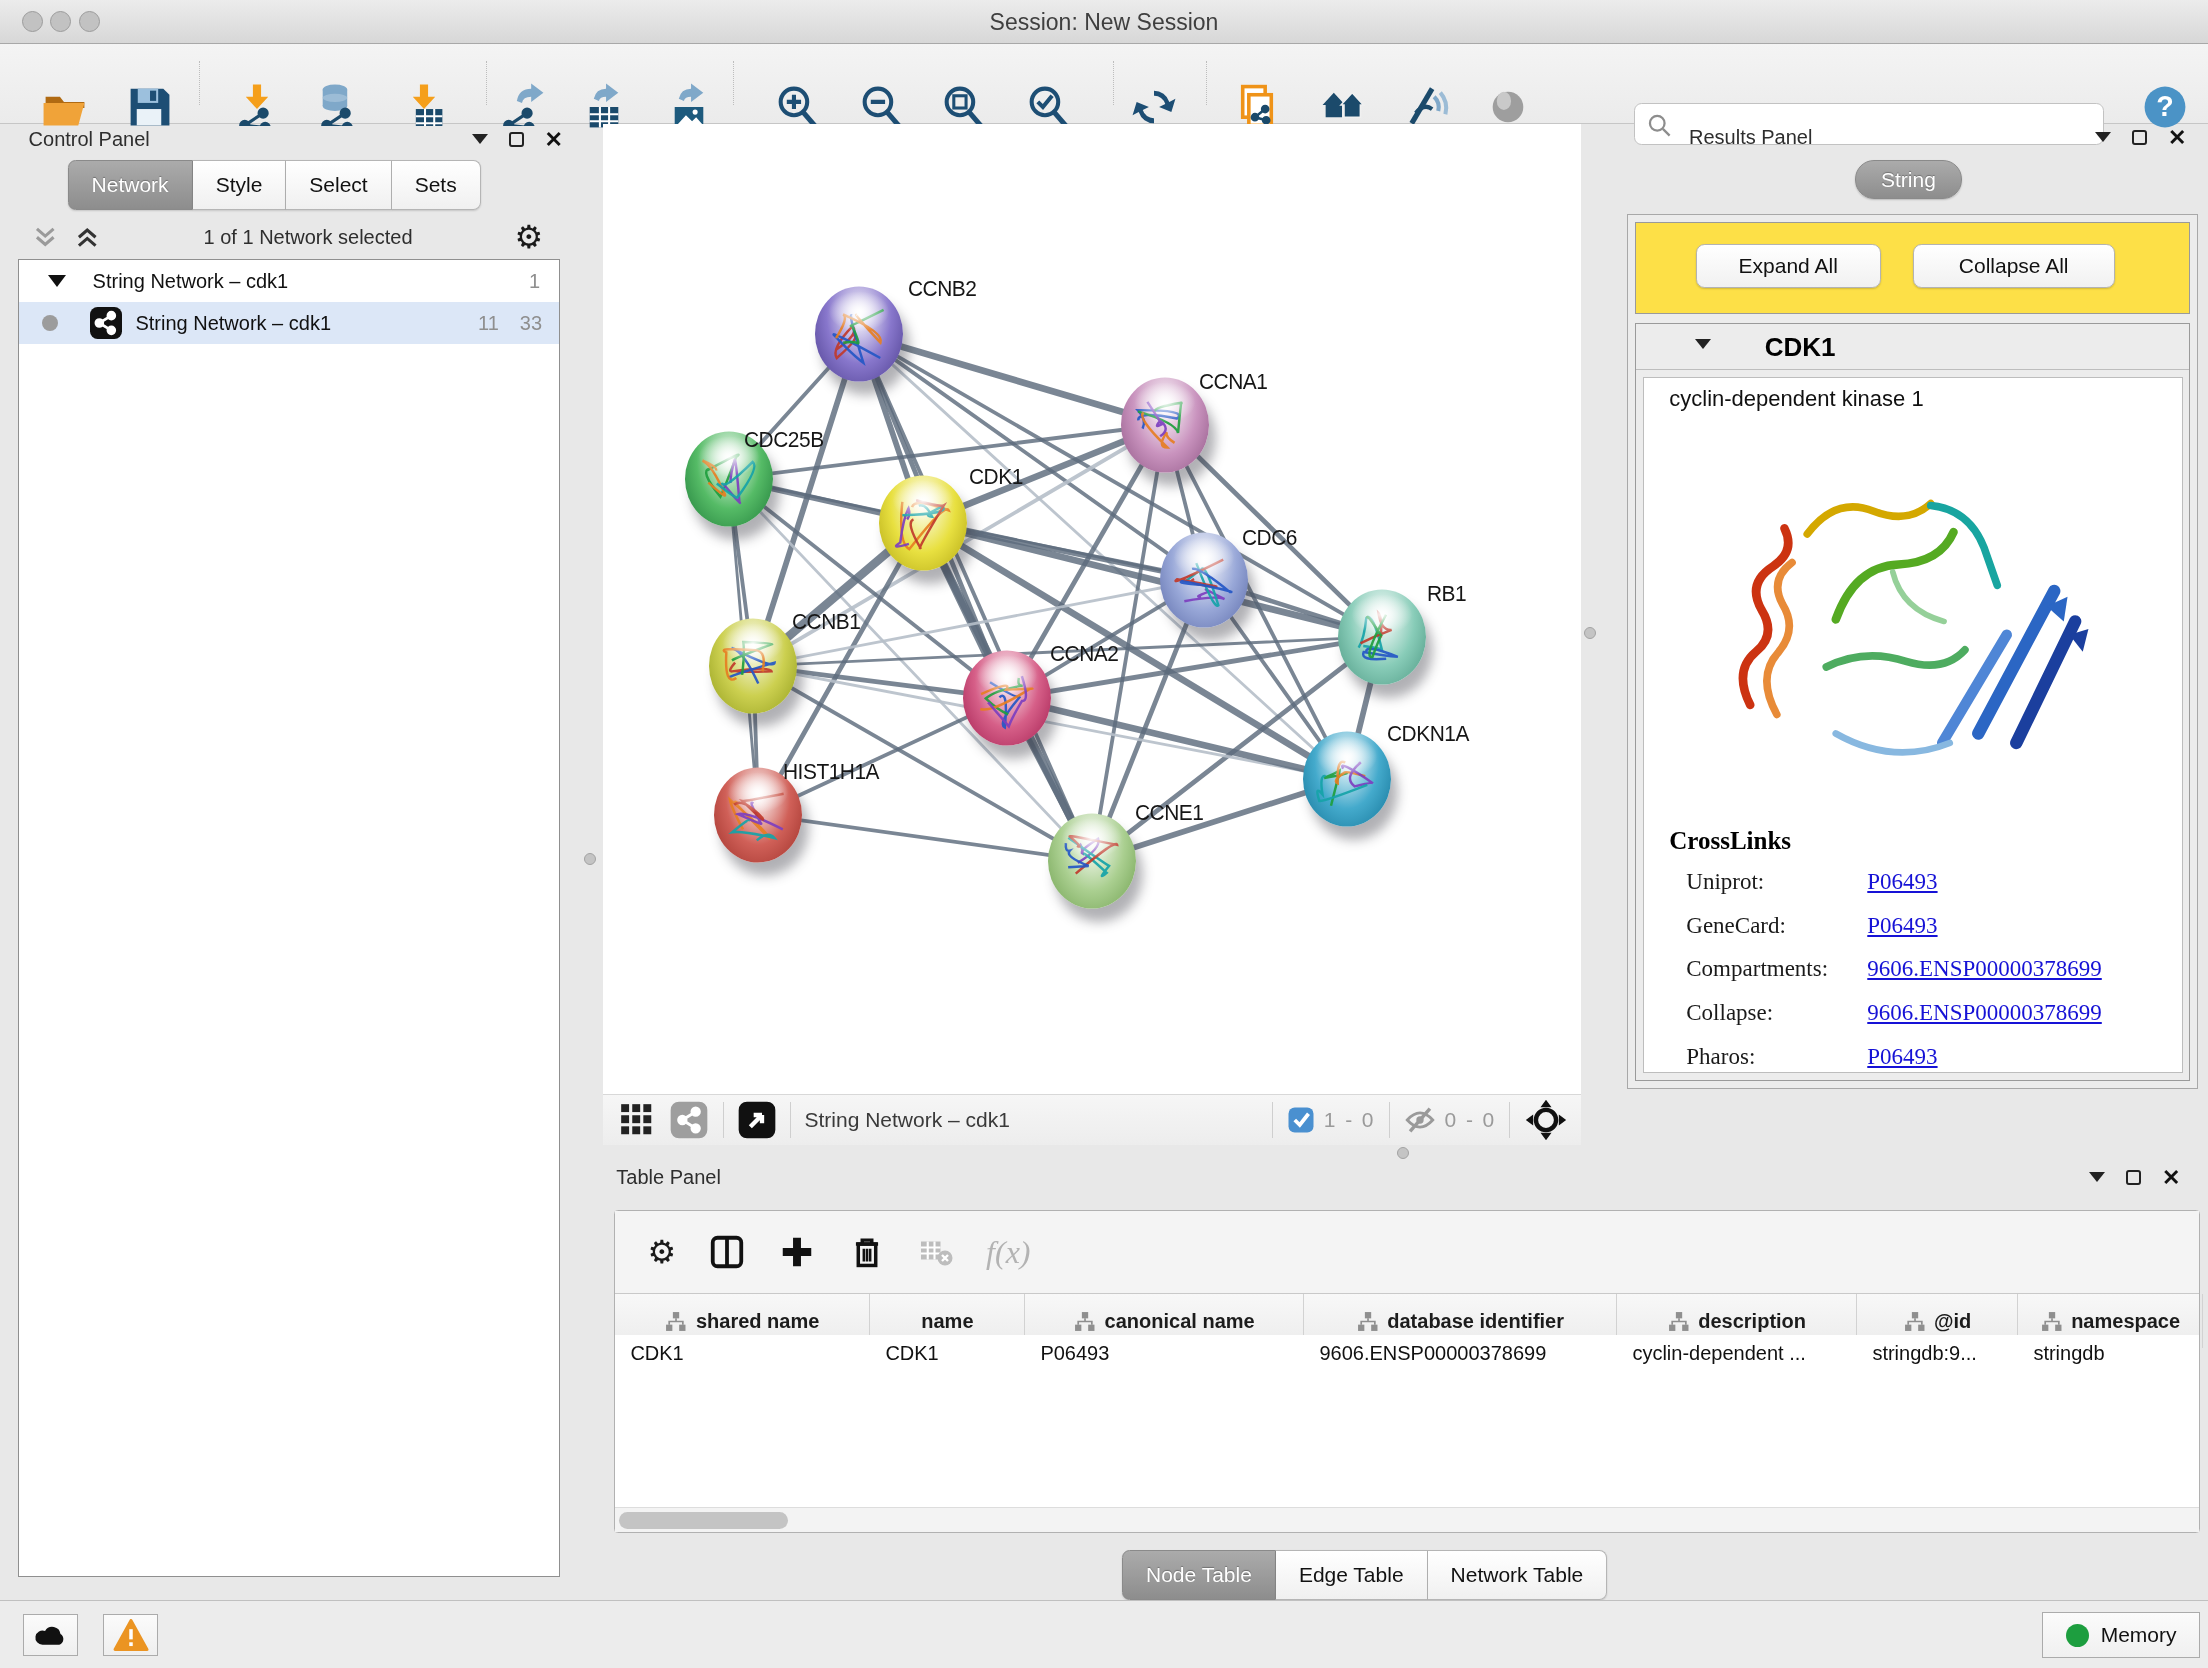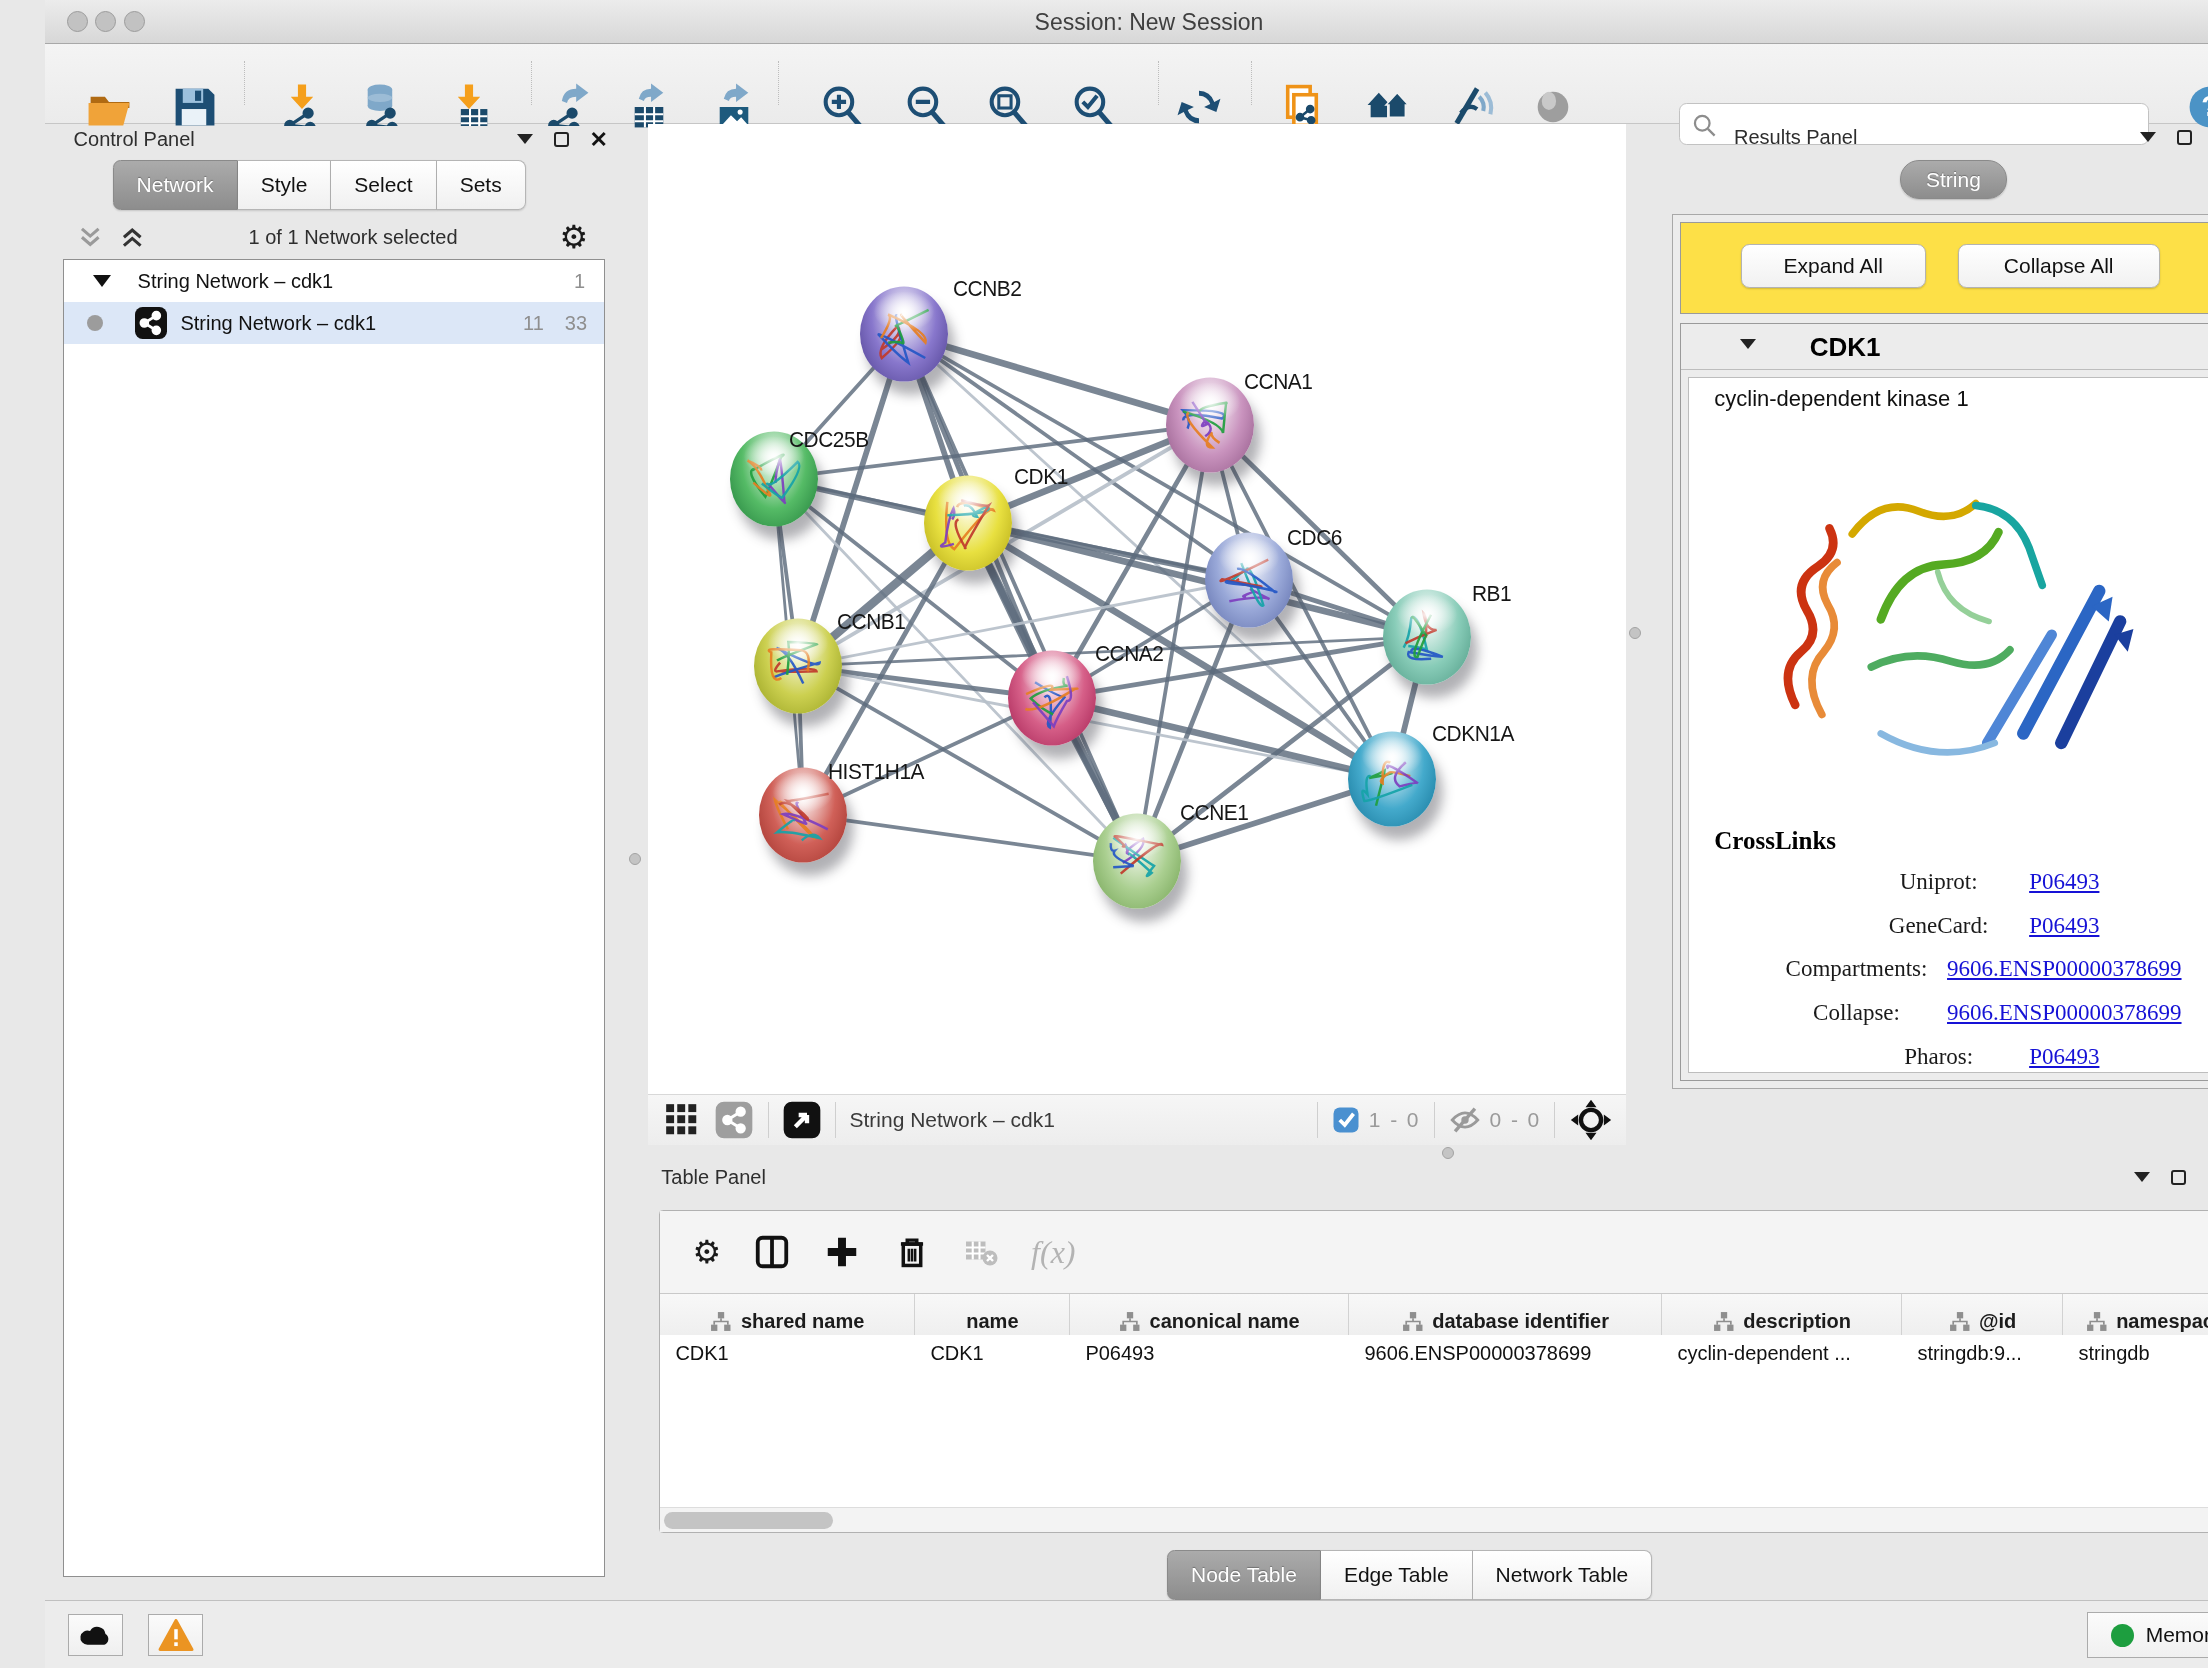--- a/index.html
+++ b/index.html
@@ -1,18 +1,18 @@
 <!DOCTYPE html>
 <html style="font-size:15px"><head>
 <meta charset="utf-8">
 <style>
   * { box-sizing: border-box; margin: 0; padding: 0; }
   html,body { width:2208px; height:1668px; }
   body { font-family:"Liberation Sans", sans-serif; background:#e8e8e8; position:relative; overflow:hidden; }
-  #screen { position:absolute; inset:0;margin-left:45px; }
+  #screen { position:absolute; inset:0; }
 
   
   .titlebar { position:absolute; left:0; top:0; width:2208px; height:44px;
     background:linear-gradient(#ececec,#d7d7d7); border-bottom:1px solid #a8a8a8; }
   .traffic { position:absolute; top:11.4px; width:21px; height:21px; border-radius:50%;
     background:#c2c2c2; border:1px solid #9c9c9c; }
   .win-title { position:absolute; top:8.6px; left:0; width:100%; text-align:center;
     font-size:23px; color:#3f3f3f; }
 
   
@@ -76,21 +76,21 @@
     text-shadow:0 -1px 1px rgba(0,0,0,.3); box-shadow:0 1px 1.9px rgba(0,0,0,.2); }
   .rp-outer { position:absolute; left:27px; top:88px; width:571px; height:875px; background:#ececec; border:1px solid #a8a8a8; }
   .rp-btnrow { position:absolute; left:6.7px; top:6.7px; width:555px; height:92px; border:1px solid #9a9a9a; background:#fde047; }
   .rp-btn { position:absolute; top:21px; height:44px; background:linear-gradient(#ffffff,#f1f1f1); border:1px solid #b3b3b3;
     border-radius:8.6px; font-size:21px; color:#111; text-align:center; line-height:42px; box-shadow:0 1px 1.9px rgba(0,0,0,.18); }
   .rp-entry { position:absolute; left:6.7px; top:108px; width:555px; height:758px; border:1px solid #9a9a9a; background:#ececec; }
   .rp-entry-head { position:absolute; left:0; top:0; width:100%; height:46px; border-bottom:1px solid #bdbdbd; }
   .rp-entry-body { position:absolute; left:7.6px; top:53px; width:540px; height:696px; background:#fff; border:1px solid #bdbdbd; overflow:hidden; }
   .rp-desc { position:absolute; left:25px; top:7.6px; font-size:22px; color:#111; }
   .xl-title { position:absolute; left:25px; top:449px; font-family:"Liberation Serif",serif; font-weight:bold; font-size:25px; color:#000; }
-  .xl-row { position:absolute; left:42px; width:485px; height:32px; font-family:"Liberation Serif",serif; font-size:23px;text-align:center; }
+  .xl-row { position:absolute; left:42px; width:485px; height:32px; font-family:"Liberation Serif",serif; font-size:23px; }
   .xl-row .lab { display:inline-block; width:181px; color:#1a1a1a; }
   .xl-row a { color:#1612d6; }
 
   
   .table-panel { position:absolute; left:603px; top:1162px; width:1605px; height:420px; }
   .tp-box { position:absolute; left:11.4px; top:48px; width:1586px; height:323px; background:#fff; border:1.9px solid #b1b1b1; border-radius:3.8px; }
   .tp-toolbar { position:absolute; left:0; top:0; width:100%; height:82px; background:#f4f4f4; display:flex; align-items:center; }
   .tp-tool { margin-left:32px; }
   .tp-header { position:absolute; left:0; top:82px; width:100%; height:56px; display:flex;
     background:linear-gradient(#f8f8f8,#ececec); border-top:1px solid #c9c9c9; border-bottom:1.9px solid #bdbdbd;font-weight:bold; }

